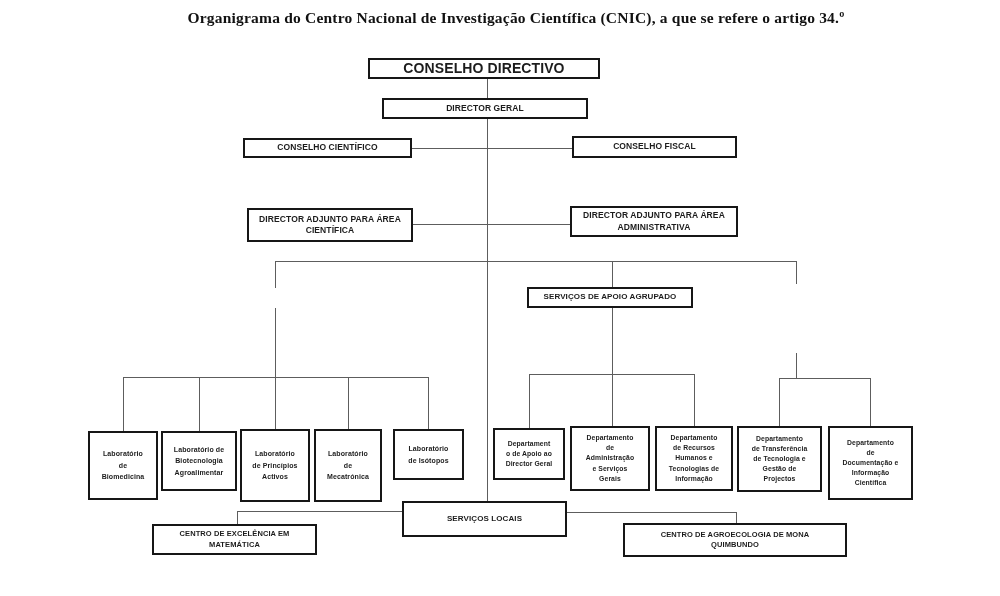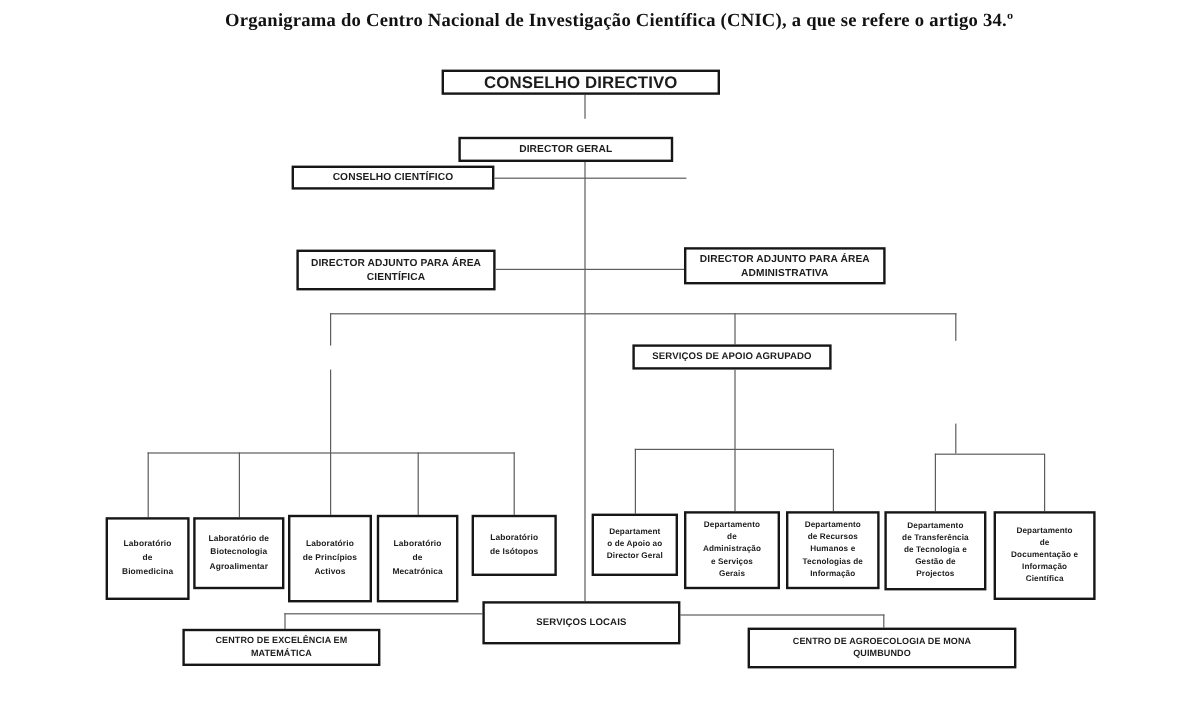--- a/index.html
+++ b/index.html
@@ -55,24 +55,25 @@
   <div class="line h" style="left:779px;top:378px;width:91px;"></div>
   <div class="line v" style="left:779px;top:378px;height:49px;"></div>
   <div class="line v" style="left:870px;top:378px;height:49px;"></div>
   <div class="line h" style="left:237px;top:511px;width:166px;"></div>
   <div class="line v" style="left:237px;top:511px;height:14px;"></div>
   <div class="line h" style="left:566px;top:512px;width:171px;"></div>
   <div class="line v" style="left:736px;top:512px;height:12px;"></div>
 
   <div class="node" style="left:368px;top:58px;width:232px;height:21px;font-size:14px;">CONSELHO DIRECTIVO</div>
 
-  <div class="node" style="left:382px;top:114px;width:179px;height:21px;font-size:8.5px;">DIRECTOR GERAL</div>
+  <div class="node" style="left:382px;top:98px;width:206px;height:21px;font-size:8.5px;">DIRECTOR GERAL</div>
 
   <div class="node" style="left:243px;top:138px;width:169px;height:20px;font-size:8.5px;">CONSELHO CIENTÍFICO</div>
 
+  <div class="node" style="left:572px;top:136px;width:165px;height:22px;font-size:8.5px;">CONSELHO FISCAL</div>
 
   <div class="node" style="left:247px;top:208px;width:166px;height:34px;font-size:8.5px;">DIRECTOR  ADJUNTO PARA  ÁREA
 CIENTÍFICA</div>
 
   <div class="node" style="left:570px;top:206px;width:168px;height:31px;font-size:8.5px;">DIRECTOR  ADJUNTO PARA  ÁREA
 ADMINISTRATIVA</div>
 
 
   <div class="node" style="left:527px;top:287px;width:166px;height:21px;font-size:8px;">SERVIÇOS DE APOIO AGRUPADO</div>
 

